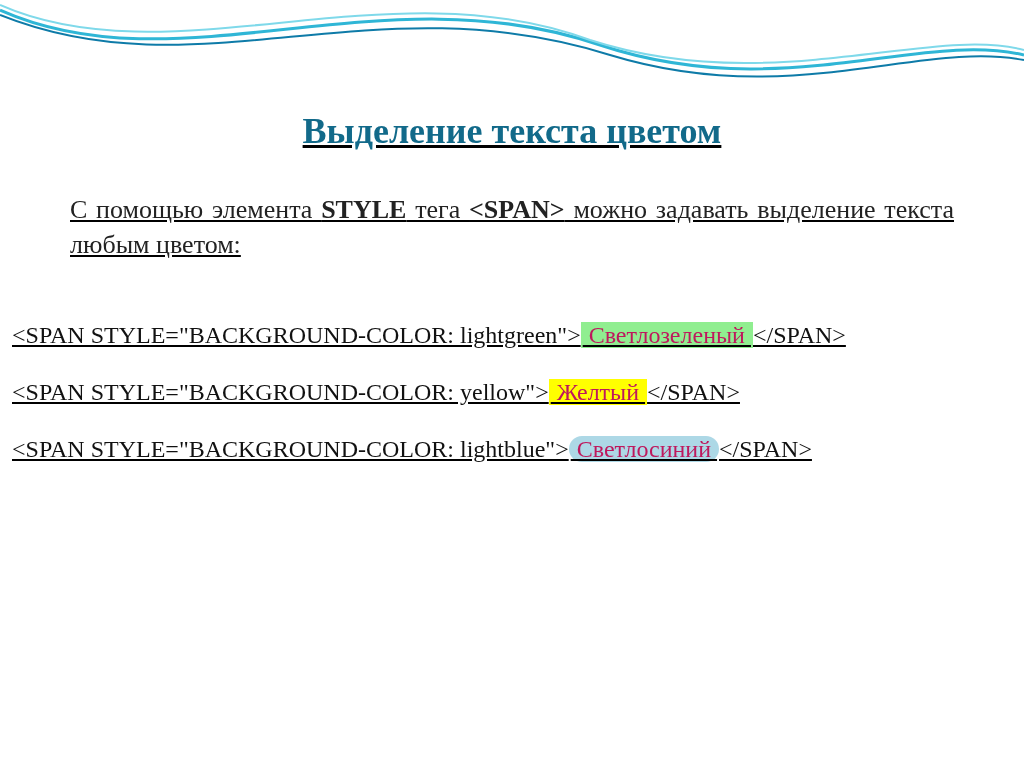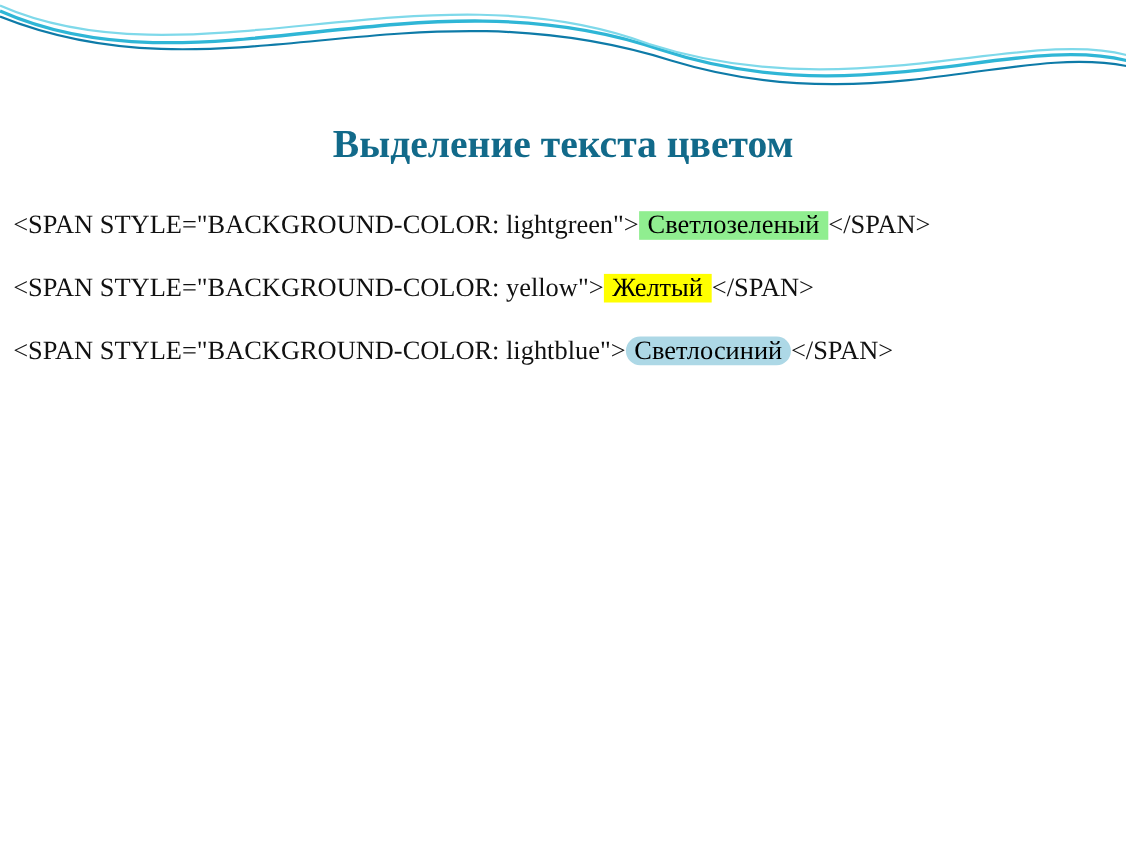--- a/index.html
+++ b/index.html
@@ -14,20 +14,21 @@
   .wave-container {
     position: absolute;
     top: 0; left: 0;
     width: 1024px;
     height: 120px;
     pointer-events: none;
   }
   .content {
     position: relative;
     padding-top: 110px;
+    text-decoration: underline;
   }
   .title {
     text-align: center;
     color: #126a8a;
     font-weight: bold;
     font-size: 36px;
     margin-bottom: 40px;
   }
   .intro {
     font-size: 26px;
@@ -41,40 +42,43 @@
     font-size: 24px;
     color: #111;
     font-family: "Times New Roman", Times, serif;
   }
   .example-line {
     margin-bottom: 30px;
     white-space: nowrap;
   }
   .hl {
     padding: 0 2px;
-    color: #000000;
+    color: #be185d;
   }
   .hl-green { background: #90ee90; }
   .hl-yellow { background: #ffff00; }
   .hl-blue { background: #add8e6; border-radius: 13px; }
 </style>
 </head>
 <body>
 
 <div class="wave-container">
   <svg width="1024" height="120" viewBox="0 0 1024 120">
     <path d="M0,10 C180,90 380,-30 600,45 C780,105 920,30 1024,55" fill="none" stroke="#2fb6d6" stroke-width="3"></path>
     <path d="M0,15 C200,95 370,-20 610,55 C790,110 920,40 1024,60" fill="none" stroke="#0e7ba8" stroke-width="2"></path>
     <path d="M0,5 C170,80 390,-35 590,40 C770,98 930,25 1024,50" fill="none" stroke="#7fd9ea" stroke-width="2"></path>
   </svg>
 </div>
 
 <div class="content">
   <h1 class="title">Выделение текста цветом</h1>
 
+  <p class="intro">
+    <span>С помощью элемента </span><strong>STYLE</strong><span> тега </span><strong>&lt;SPAN&gt;</strong><span> можно задавать выделение текста любым цветом:</span>
+  </p>
 
   <div class="examples">
     <div class="example-line">
       <span>&lt;SPAN STYLE="BACKGROUND-COLOR: lightgreen"&gt;</span><span class="hl hl-green"> Светлозеленый </span><span>&lt;/SPAN&gt;</span>
     </div>
     <div class="example-line">
       <span>&lt;SPAN STYLE="BACKGROUND-COLOR: yellow"&gt;</span><span class="hl hl-yellow"> Желтый </span><span>&lt;/SPAN&gt;</span>
     </div>
     <div class="example-line">
       <span>&lt;SPAN STYLE="BACKGROUND-COLOR: lightblue"&gt;</span><span class="hl hl-blue"> Светлосиний </span><span>&lt;/SPAN&gt;</span>

